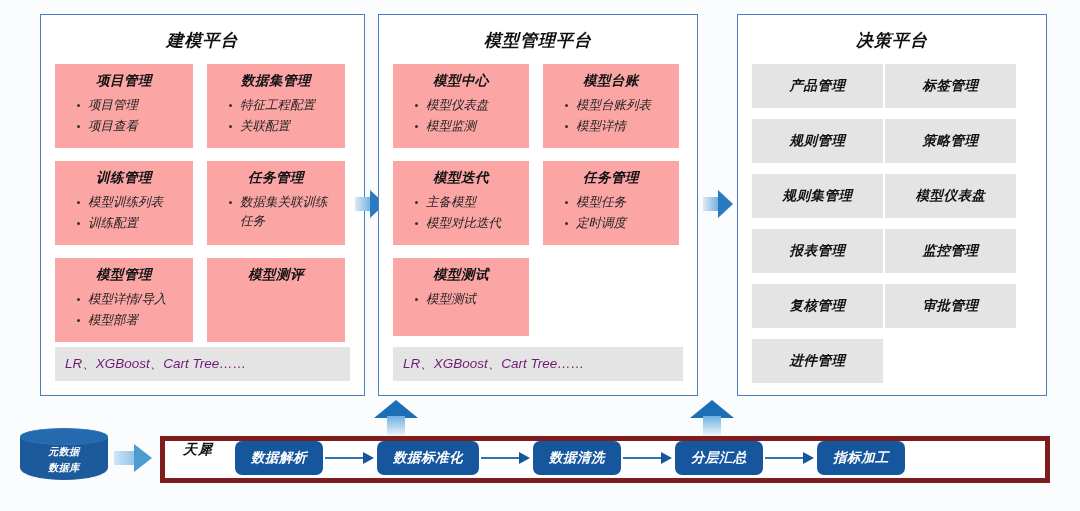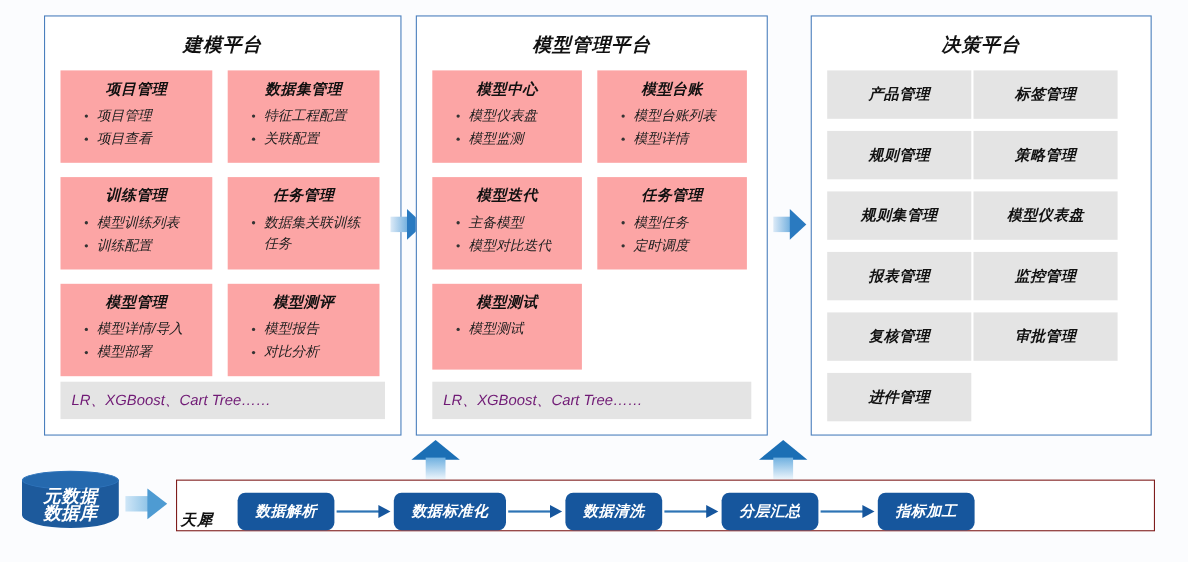--- a/index.html
+++ b/index.html
@@ -198,21 +198,21 @@
     border-radius: 50%;
     border: 1px solid #2f74bb;
     box-sizing: border-box;
   }
   .cyl-label {
     position: absolute;
     left: 0; top: 16px;
     width: 88px;
     text-align: center;
     color: #ffffff;
-    font-size: 16px;
+    font-size: 10px;
     font-weight: bold;
     line-height: 16px;
     letter-spacing: .5px;
   }
 
   #arrow-db {
     position: absolute;
     left: 114px;
     top: 444px;
     width: 40px;
@@ -234,25 +234,25 @@
   }
 
   
   #pipeline {
     position: absolute;
     left: 160px;
     top: 436px;
     width: 890px;
     height: 47px;
     background: #ffffff;
-    border: 1px solid #7f1d1d;
+    border: 5px solid #7f1d1d;
     box-sizing: border-box;
     display: flex;
-    align-items: flex-end;
-    padding-left: 3px;
+    align-items: flex-start;
+    padding-left: 18px;
   }
   .pipe-label {
     font-size: 14px;
     font-weight: bold;
     color: #111111;
     letter-spacing: 1px;
     margin-right: 22px;
   }
   .pipe-steps {
     display: flex;
@@ -333,24 +333,20 @@
         <div class="card">
           <div class="card-title">模型管理</div>
           <ul>
             <li>模型详情/导入</li>
             <li>模型部署</li>
           </ul>
         </div>
 
         <div class="card">
           <div class="card-title">模型测评</div>
-          <ul>
-            <li>模型报告</li>
-            <li>对比分析</li>
-          </ul>
         </div>
 
       </div>
     </div>
     <div class="algo-strip">LR、XGBoost、Cart Tree……</div>
   </div>
 
   <div class="h-arrow" id="arrow-m2mg">
     <div class="shaft"></div>
     <div class="head"></div>

